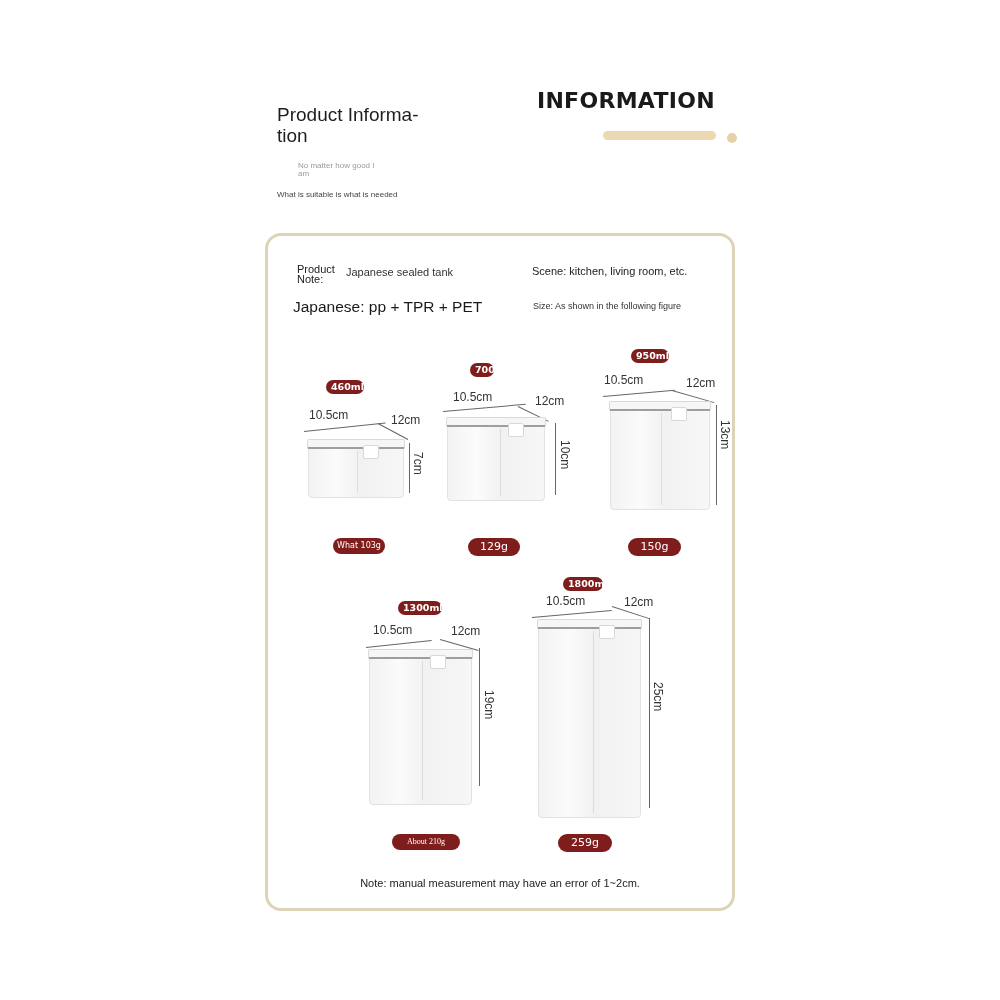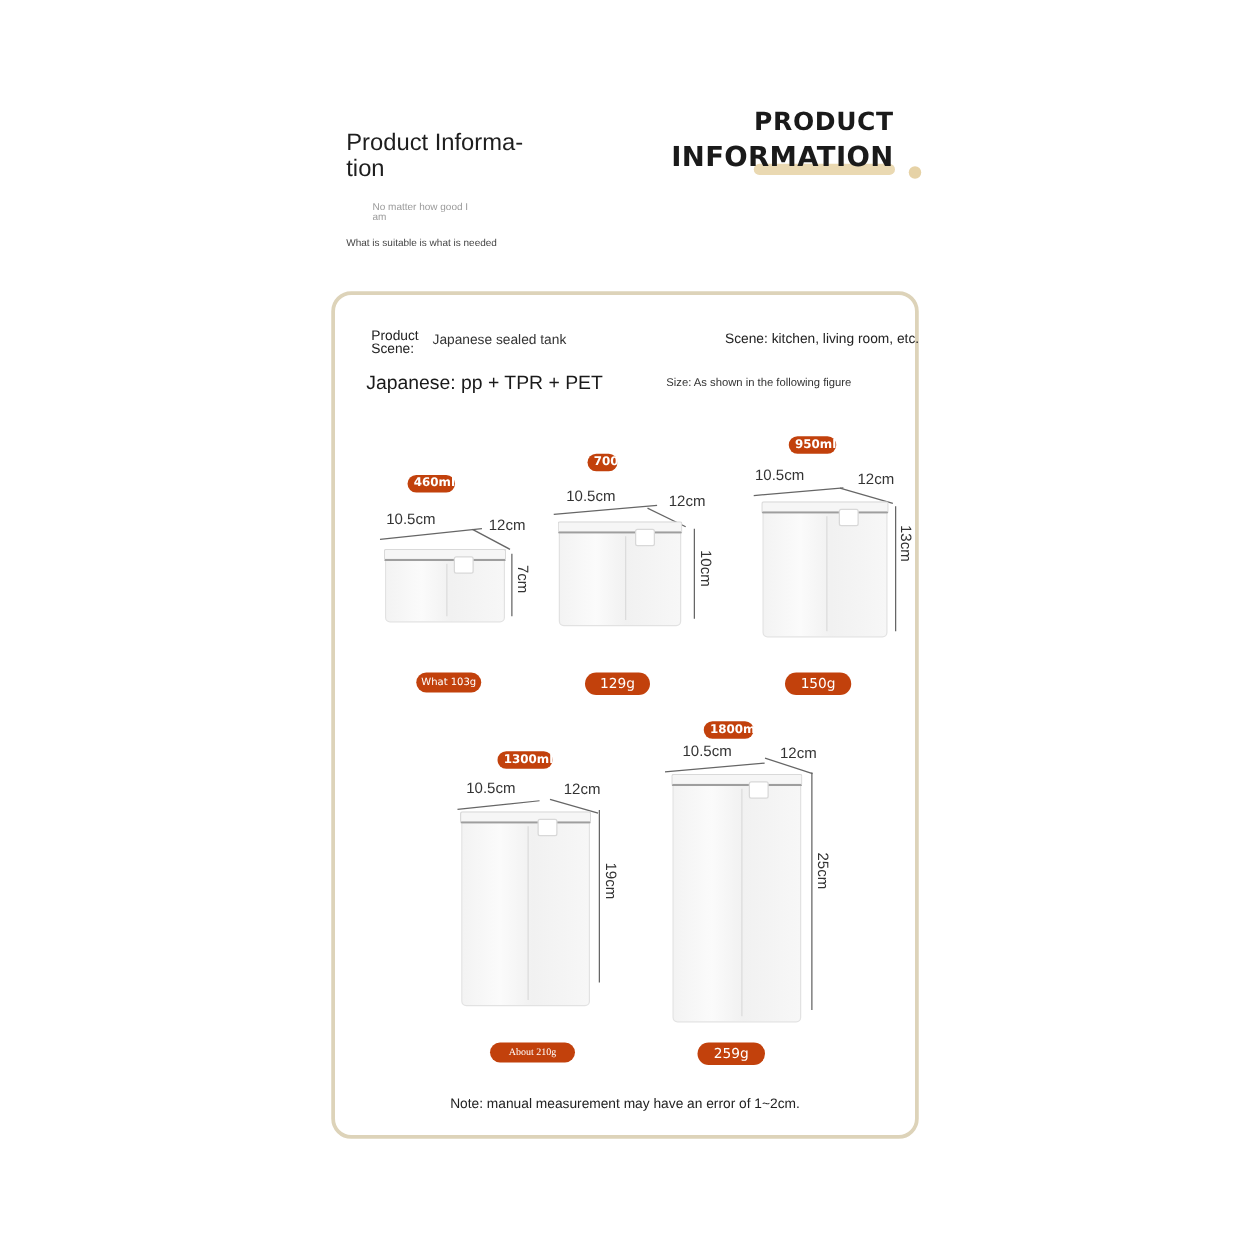--- a/index.html
+++ b/index.html
@@ -13,25 +13,25 @@
   .hdr-right { position:absolute; right:285px; top:84px; text-align:right; font-family:"DejaVu Sans", sans-serif; color:#1a1a1a; }
   .hdr-right .l1 { font-size:20px; font-weight:bold; letter-spacing:0.5px; line-height:26px; }
   .hdr-right .l2 { font-size:22px; font-weight:bold; letter-spacing:0.3px; line-height:34px; position:relative; z-index:2;text-align:right; }
   .hdr-highlight { position:absolute; left:603px; top:131px; width:113px; height:9px; background:#ead9b2; border-radius:5px; z-index:1; }
   .hdr-dot { position:absolute; left:727px; top:133px; width:10px; height:10px; border-radius:50%; background:#e6d2a6; }
 
   .card { position:absolute; left:265px; top:233px; width:470px; height:678px; border:3px solid #ddd3b9; border-radius:16px; background:#fff; }
 
   .pn-label { position:absolute; left:297px; top:264px; font-size:11px; line-height:10px; color:#222; width:44px; }
   .pn-value { position:absolute; left:346px; top:266px; font-size:11px; color:#333; }
-  .scene { position:absolute; left:532px; top:265px; font-size:11px; color:#222;margin-left:48px; }
+  .scene { position:absolute; left:532px; top:265px; font-size:11px; color:#222; }
   .material { position:absolute; left:293px; top:298px; font-size:15.5px; color:#1a1a1a; }
   .size { position:absolute; left:533px; top:301px; font-size:9px; color:#333; }
 
-  .pill { position:absolute; background:#c2410c; color:#fff; border-radius:9px; text-align:center; font-family:"DejaVu Sans", sans-serif; }
+  .pill { position:absolute; background:#7f1d1d; color:#fff; border-radius:9px; text-align:center; font-family:"DejaVu Sans", sans-serif; }
   .cap-pill { height:14px; line-height:14px; font-size:9.5px; font-weight:bold; padding:0 5px; }
   .wt-pill { height:18px; line-height:18px; font-size:11px; }
   .wt-pill.small { font-size:8px; height:16px; line-height:16px; }
 
   .dim { position:absolute; font-size:12px; color:#333; font-family:"Liberation Sans", sans-serif; white-space:nowrap; }
   .dim.vert { writing-mode:vertical-rl; }
 
   .line { position:absolute; background:#666; height:1px; transform-origin:left center; }
   .vline { position:absolute; background:#666; width:1px; }
 
@@ -44,28 +44,27 @@
 </style>
 </head>
 <body>
 
 <div class="hdr-left-title">Product Informa-tion</div>
 <div class="hdr-sub1">No matter how good I am</div>
 <div class="hdr-sub2">What is suitable is what is needed</div>
 
 <div class="hdr-highlight"></div>
 <div class="hdr-right">
-  <div class="l1">PRODUCT</div>
   <div class="l2">INFORMATION</div>
 </div>
 <div class="hdr-dot"></div>
 
 <div class="card"></div>
 
-<div class="pn-label">Product Scene:</div>
+<div class="pn-label">Product Note:</div>
 <div class="pn-value">Japanese sealed tank</div>
 <div class="scene">Scene: kitchen, living room, etc.</div>
 <div class="material">Japanese: pp + TPR + PET</div>
 <div class="size">Size: As shown in the following figure</div>
 
 <div>
   <div class="pill cap-pill" style="left:326px;top:380px;width:38px;">460ml</div>
   <div class="dim" style="left:309px;top:408px;">10.5cm</div>
   <div class="line" style="left:304px;top:431px;width:82px;transform:rotate(-6deg);"></div>
   <div class="dim" style="left:391px;top:413px;">12cm</div>

